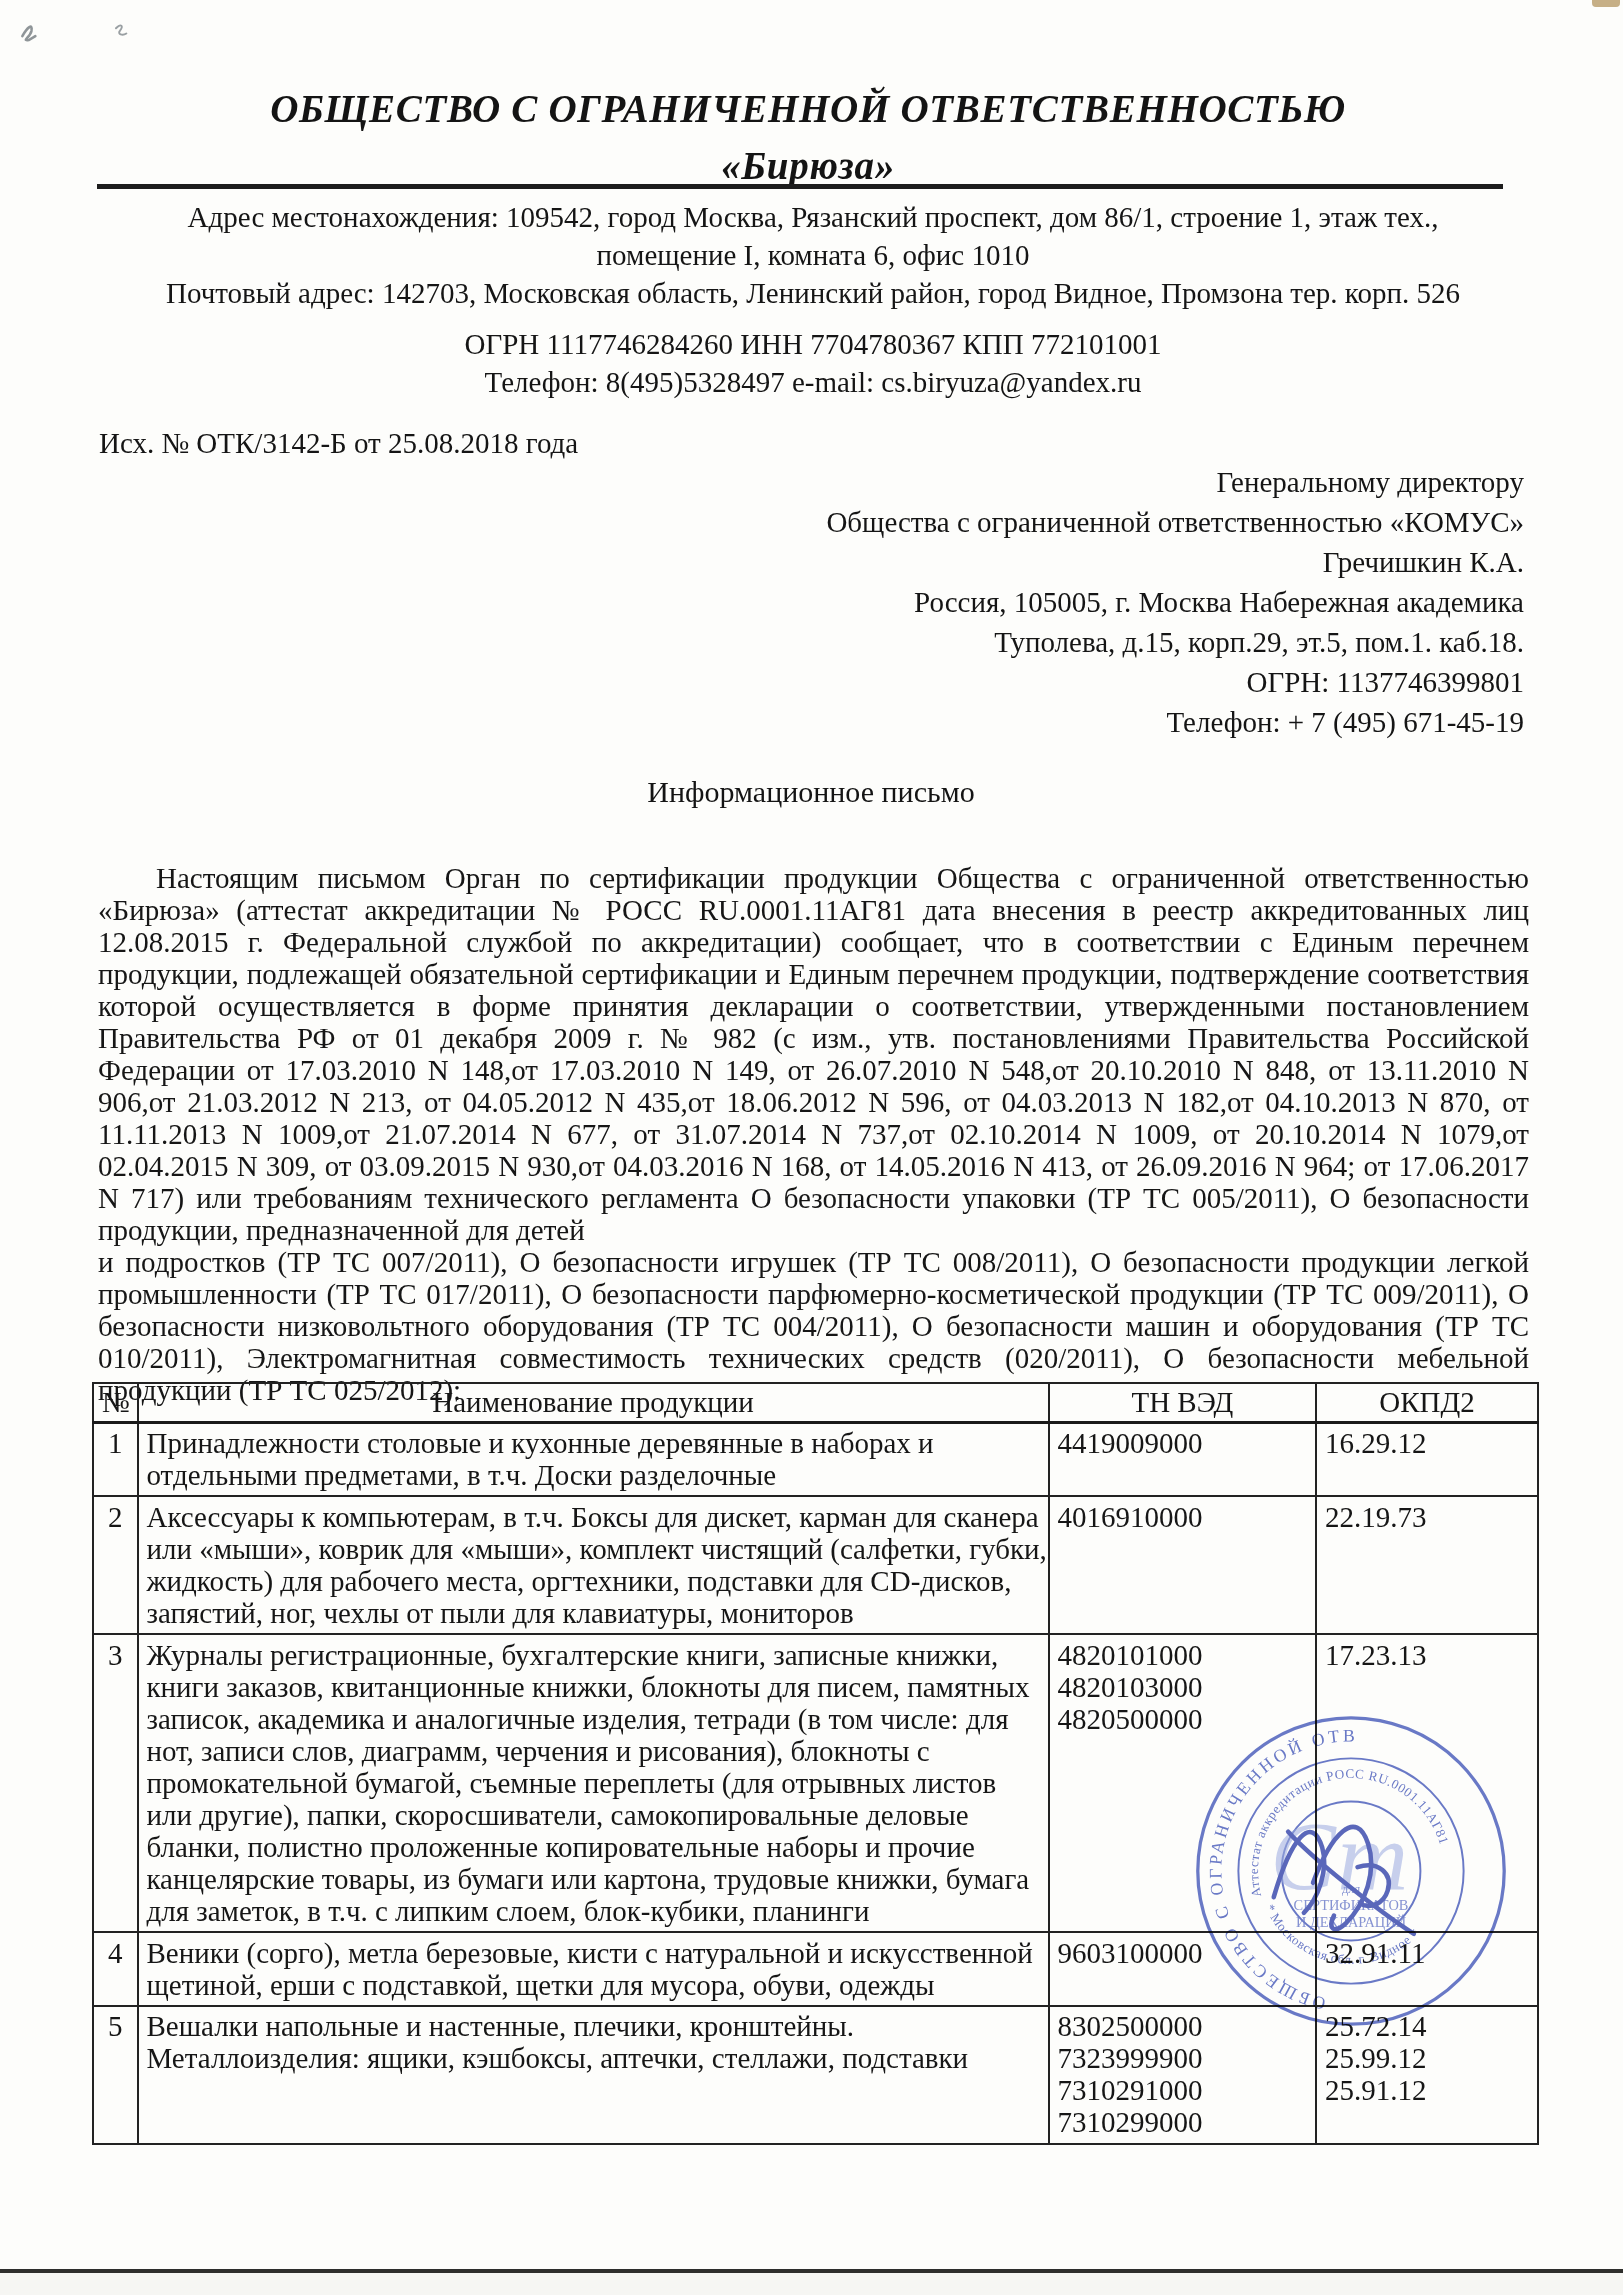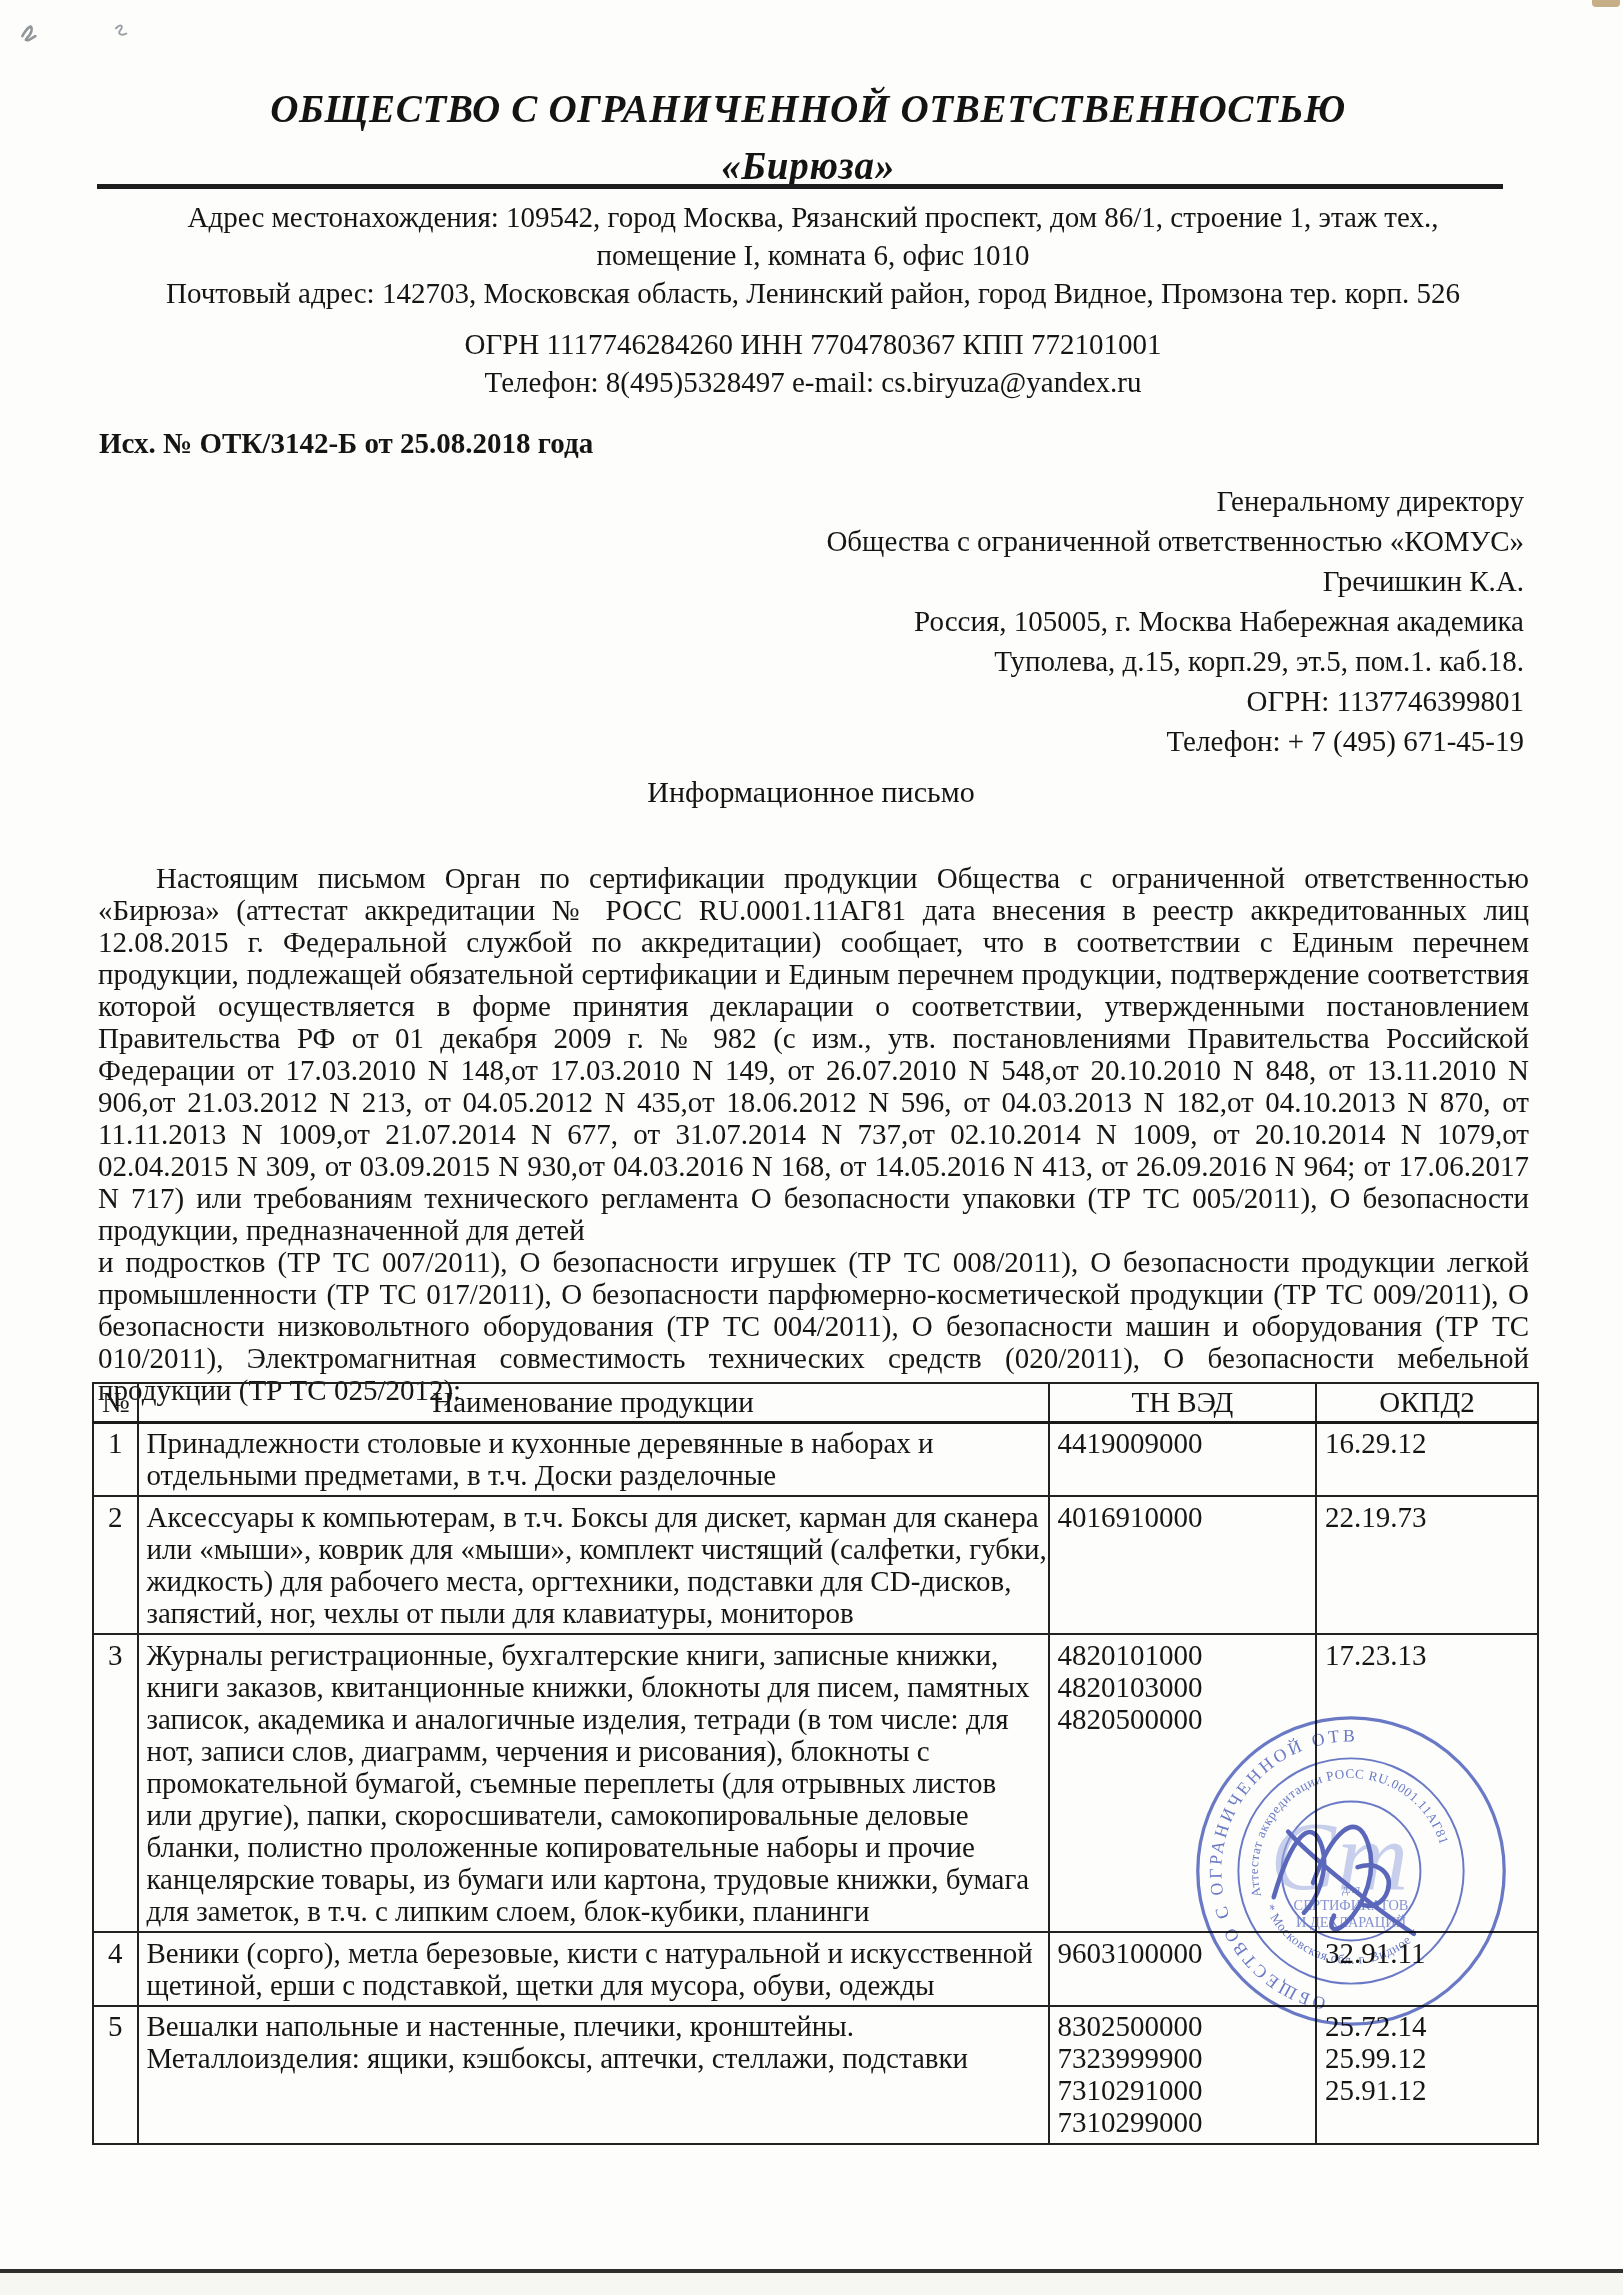--- a/index.html
+++ b/index.html
@@ -21,24 +21,24 @@
   }
   .head-rule{
     left:97px;top:184px;width:1406px;height:4.6px;
     background:#1d1d1d;
   }
   .head-text{
     left:100px;width:1426px;
     font-size:29px;line-height:38px;text-align:center;color:#151515;
   }
   .outgoing{
-    left:99px;top:427px;font-size:29px;color:#151515;font-weight:bold;
+    left:99px;top:427px;font-size:29px;color:#151515;
   }
   .recipient{
-    right:99px;top:481px;width:916px;
+    right:99px;top:462px;width:916px;
     font-size:29px;line-height:40px;text-align:right;color:#151515;
   }
   .letter-title{
     left:98px;top:775px;width:1426px;
     font-size:30px;text-align:center;color:#141414;
   }
   .body-par{
     left:98px;top:862px;width:1431px;
     font-size:29px;line-height:32px;
     text-align:justify;color:#161616;

